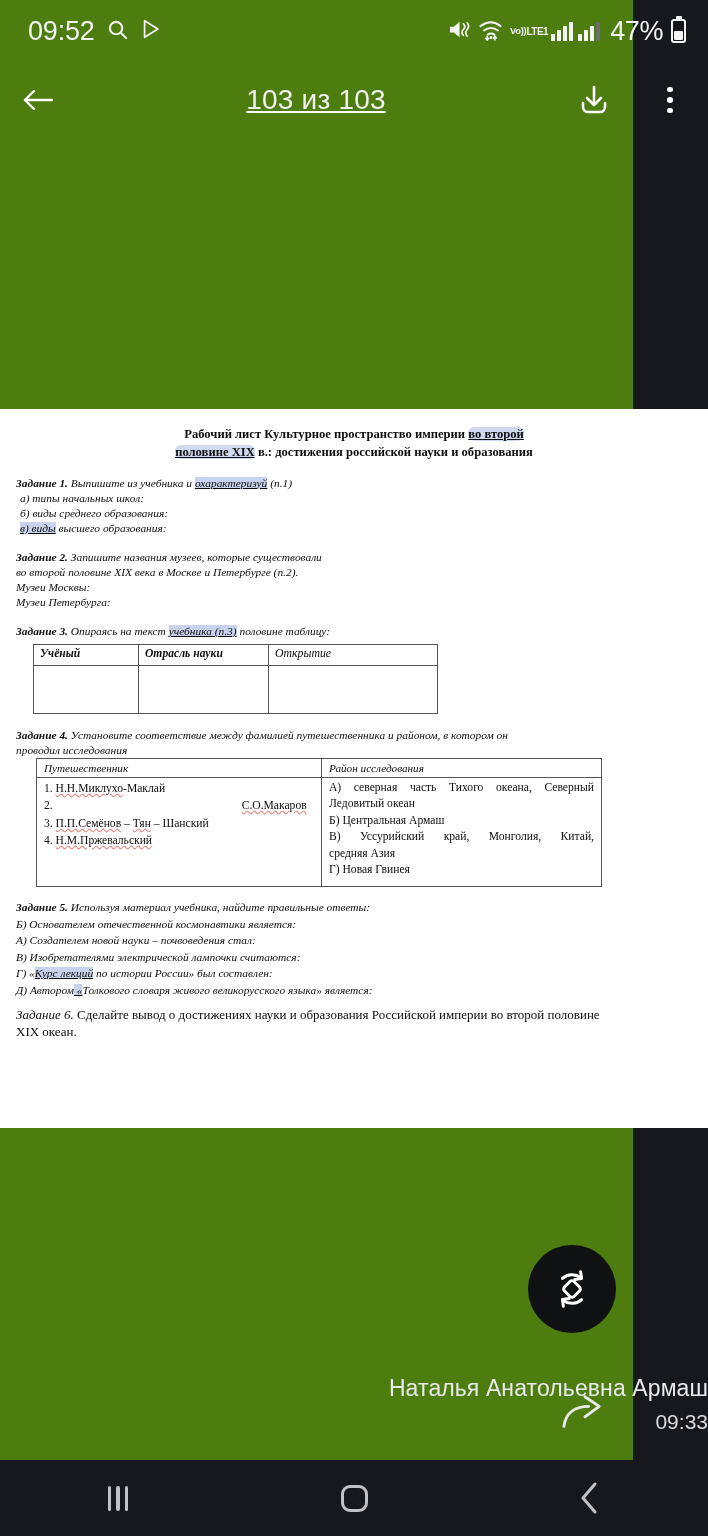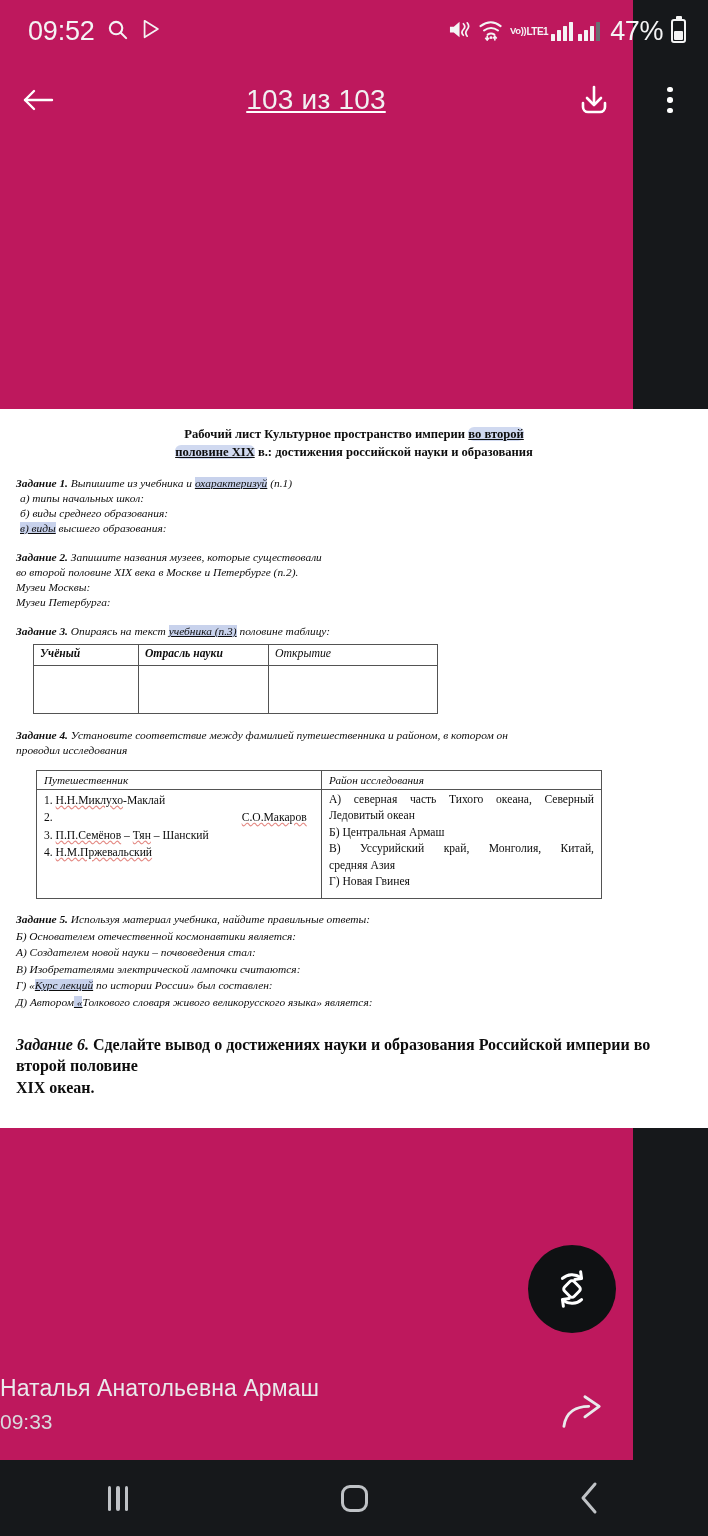--- a/index.html
+++ b/index.html
@@ -2,21 +2,21 @@
 <html><head>
 <meta charset="utf-8">
 <style>
   * { margin:0; padding:0; box-sizing:border-box; }
   html, body {
     width:708px; height:1536px;
     background:#16181b;
     font-family:"Liberation Sans", sans-serif;
     overflow:hidden;
   }
-  #app { position:relative; width:633px; height:1536px; background:#be185d; }
+  #app { position:relative; width:633px; height:1536px; background:#4d7c0f; }
 
   
   .statusbar{
     position:absolute; top:0; left:0; width:708px; height:62px;
     display:flex; align-items:center; justify-content:space-between;
     padding:0 22px 0 28px; color:#f4f4f5;
   }
   .sb-left{ display:flex; align-items:center; gap:11px; }
   .sb-clock{ font-size:27px; letter-spacing:-0.2px; font-weight:400; }
   .sb-right{ display:flex; align-items:center; gap:5px; }
@@ -74,44 +74,44 @@
   .ml2{ margin-left:4px; }
 
   
   table{ border-collapse:collapse; }
   .t3{ margin-top:5px; width:404px; table-layout:fixed;margin-left:17px; }
   .t3 td{ border:1.1px solid #555; height:20px; padding:1px 6px; vertical-align:top; }
   .t3 .th{ font-weight:bold; font-size:11.6px; height:21px; }
   .t3 .th.it{ font-style:italic; font-weight:normal; font-size:11.8px; }
   .t3 .body td{ height:48px; }
 
-  .t4{ margin-top:12px; width:565px; table-layout:fixed; margin-left:20px; }
+  .t4{ margin-top:0; width:565px; table-layout:fixed; margin-left:20px; }
   .t4 td{ border:1.1px solid #555; padding:2px 7px; vertical-align:top; font-size:11.6px; }
   .t4 .hdr td{ font-style:italic; font-size:11.2px; padding-bottom:1px; }
   .t4 .left-cell{ line-height:1.5; }
   .t4 .right-cell{ line-height:1.42; }
   .sp{ text-decoration:underline; text-decoration-style:wavy; text-decoration-color:#e08a84;
        text-underline-offset:1px; }
   .rowline{ display:block; white-space:nowrap; }
   .r-right{ display:inline-block; width:100%; text-align:right; }
   .just{ text-align:justify; text-align-last:justify; }
 
   .t5{ margin-top:13px; font-style:italic; }
   .t5 div{ margin-top:1.5px; }
-  .t6{ margin-top:24px; font-weight:bold; font-size:16px; line-height:1.34; }
+  .t6{ margin-top:8px; font-weight:normal; font-size:13px; line-height:1.34; }
   .t6 i{ font-style:italic; }
 
   
   .fab{
     position:absolute; right:17px; top:1245px; width:88px; height:88px;
     border-radius:50%; background:#0f1113;
     display:flex; align-items:center; justify-content:center;
   }
   .sender{
-    position:absolute; left:0; top:1375px; width:708px; text-align:left; color:#e9eaec;
+    position:absolute; left:0; top:1375px; width:708px; text-align:right; color:#e9eaec;
   }
   .sender .nm{ font-size:23px; letter-spacing:0.1px; }
   .sender .tm{ font-size:21px; margin-top:8px; color:#d9dadd; }
   .share{ position:absolute; right:22px; top:1385px; width:56px; height:56px;
           display:flex; align-items:center; justify-content:center; }
 
   
   .navbar{
     position:absolute; bottom:0; left:0; width:708px; height:76px;
     display:flex; align-items:center; justify-content:space-around;

